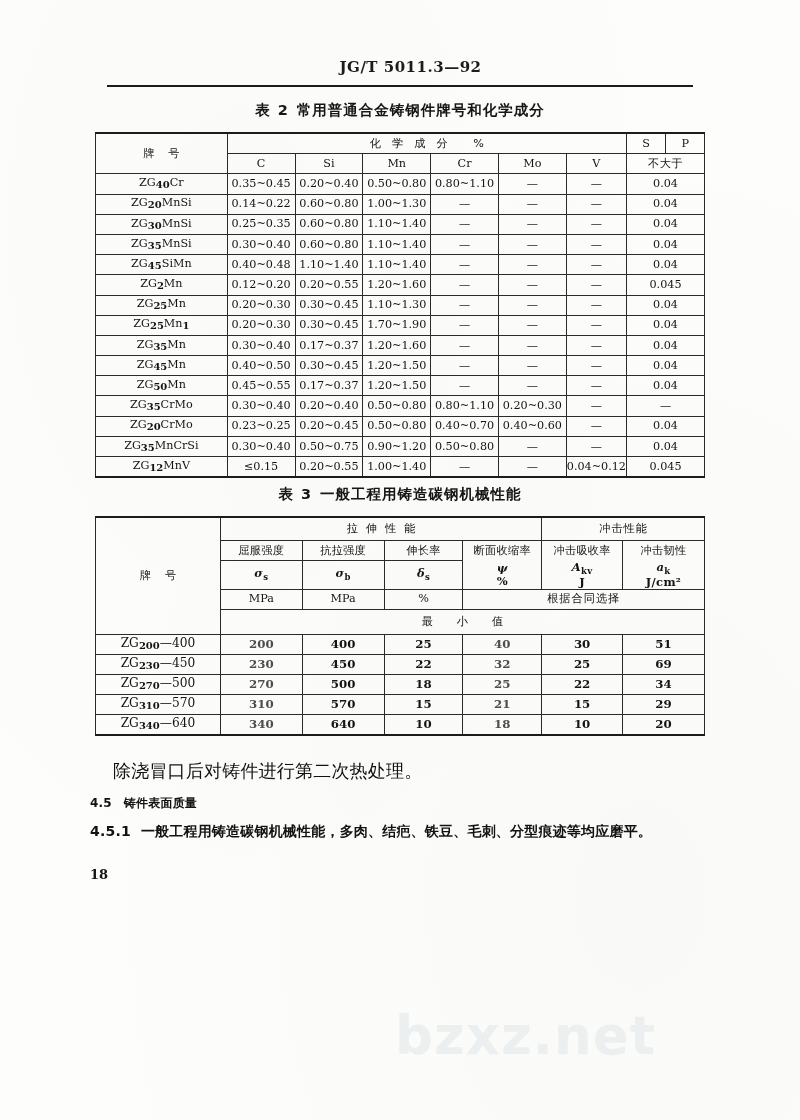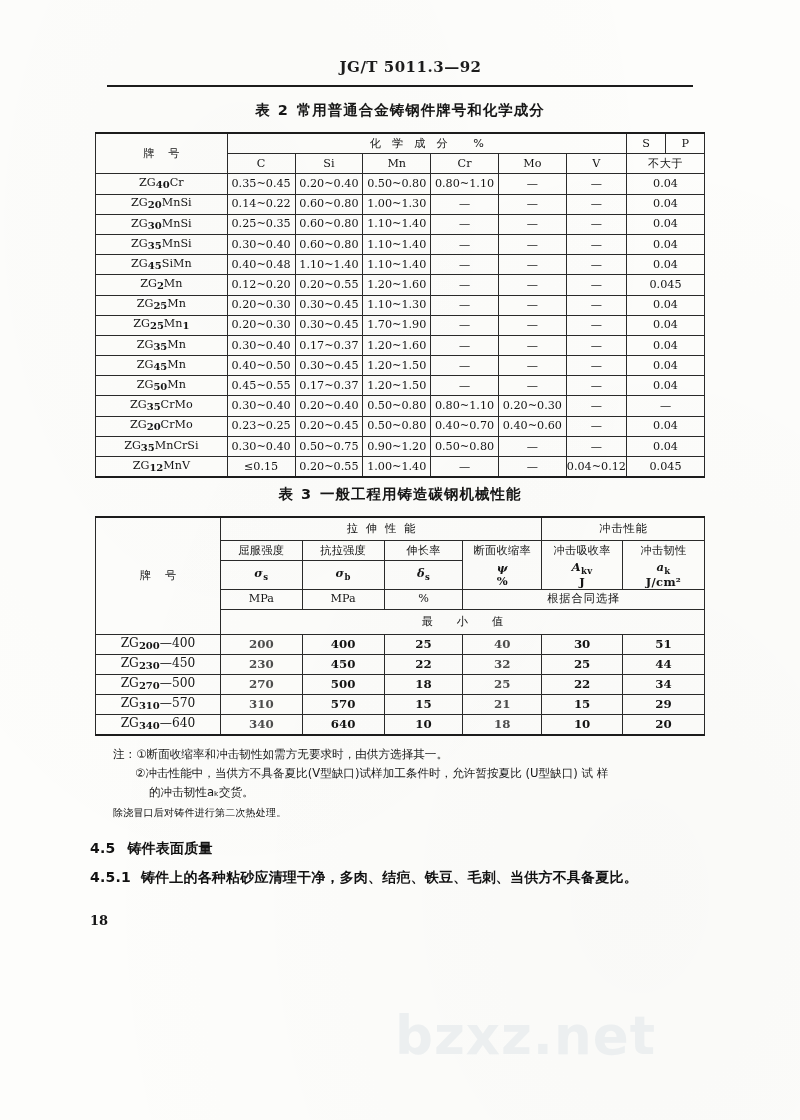--- a/index.html
+++ b/index.html
@@ -201,29 +201,29 @@
   .notes .n2 { padding-left: 40px; }
   .notes .n2b { padding-left: 54px; }
 
   .body-text {
     width: 620px;
     margin: 0 auto;
     font-family: "DejaVu Sans", "Liberation Sans", sans-serif;
     color: #121212;
   }
   .para {
-    font-size: 10px;
+    font-size: 18px;
     letter-spacing: 0.2px;
-    margin-top: 4px;
+    margin-top: 23px;
     padding-left: 23px;
   }
   .sec-head {
-    font-size: 14px;
-    font-weight: bold;
-    margin-top: 20px;
+    font-size: 12px;
+    font-weight: bold;
+    margin-top: 12px;
     letter-spacing: 0.2px;
   }
   .sec-head .sn { margin-right: 12px; font-weight: bold; }
   .sub-para {
     font-size: 14px;
     margin-top: 11px;
     letter-spacing: 0.2px;
     font-weight: bold;
   }
   .sub-para .sn { margin-right: 10px; font-weight: bold; }
@@ -490,21 +490,21 @@
           <td class="num">30</td>
           <td class="num">51</td>
         </tr>
         <tr>
           <td class="brand-cell"><span>ZG</span><span class="sb">230</span><span>—</span><span>450</span></td>
           <td class="num light">230</td>
           <td class="num">450</td>
           <td class="num">22</td>
           <td class="num light">32</td>
           <td class="num">25</td>
-          <td class="num">44</td>
+          <td class="num">69</td>
         </tr>
         <tr>
           <td class="brand-cell"><span>ZG</span><span class="sb">270</span><span>—</span><span>500</span></td>
           <td class="num light">270</td>
           <td class="num">500</td>
           <td class="num">18</td>
           <td class="num light">25</td>
           <td class="num">22</td>
           <td class="num">34</td>
         </tr>
@@ -522,32 +522,27 @@
           <td class="num light outer-bot">340</td>
           <td class="num outer-bot">640</td>
           <td class="num outer-bot">10</td>
           <td class="num light outer-bot">18</td>
           <td class="num outer-bot">10</td>
           <td class="num outer-bot">20</td>
         </tr>
       </tbody>
     </table>
 
-    <div class="notes">
-      <div class="n1">注：①断面收缩率和冲击韧性如需方无要求时，由供方选择其一。</div>
-      <div class="n2">②冲击性能中，当供方不具备夏比(V型缺口)试样加工条件时，允许暂按夏比 (U型缺口) 试 样</div>
-      <div class="n2b">的冲击韧性aₖ交货。</div>
-    </div>
 
     <div class="body-text">
       <div class="para">除浇冒口后对铸件进行第二次热处理。</div>
       <div class="sec-head">
         <span class="sn">4.5</span><span>铸件表面质量</span>
       </div>
       <div class="sub-para">
-        <span class="sn">4.5.1</span><span>铸件上的各种粘砂应清理干净，多肉、结疤、铁豆、毛刺、当供方不具备夏比。</span>
+        <span class="sn">4.5.1</span><span>一般工程用铸造碳钢机械性能，多肉、结疤、铁豆、毛刺、分型痕迹等均应磨平。</span>
       </div>
     </div>
 
     <div class="pagenum">18</div>
 
   </div>
 </div>
 
 </body></html>

